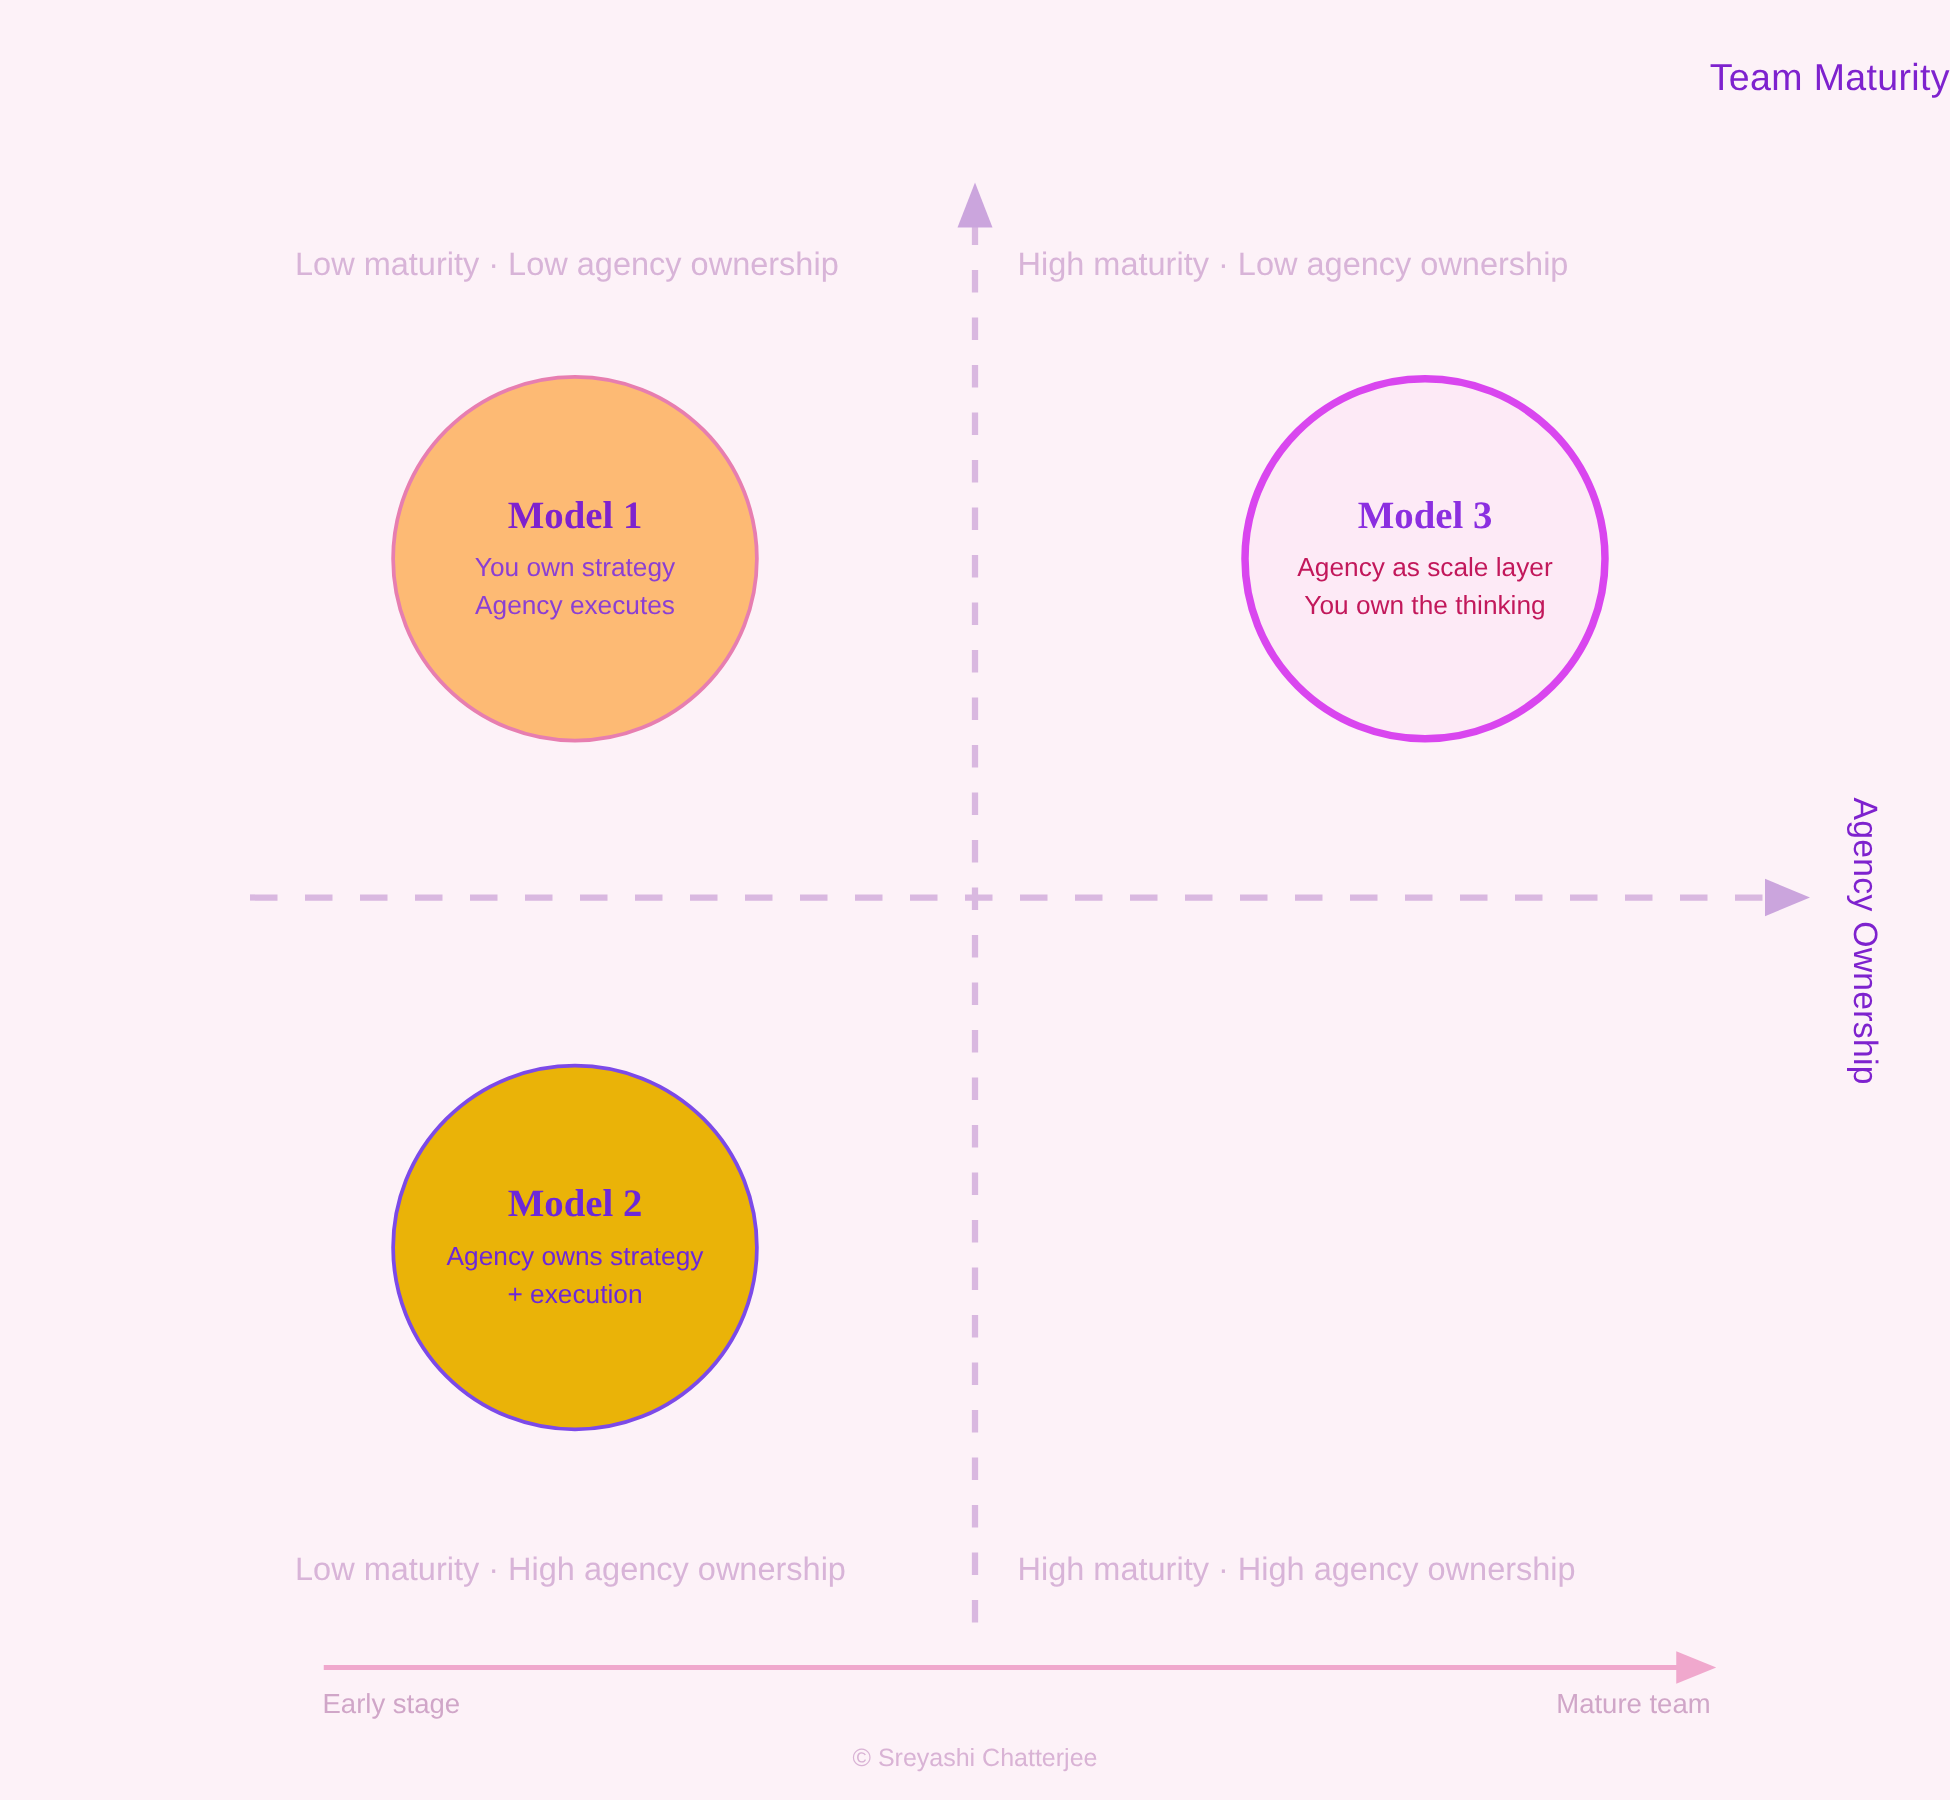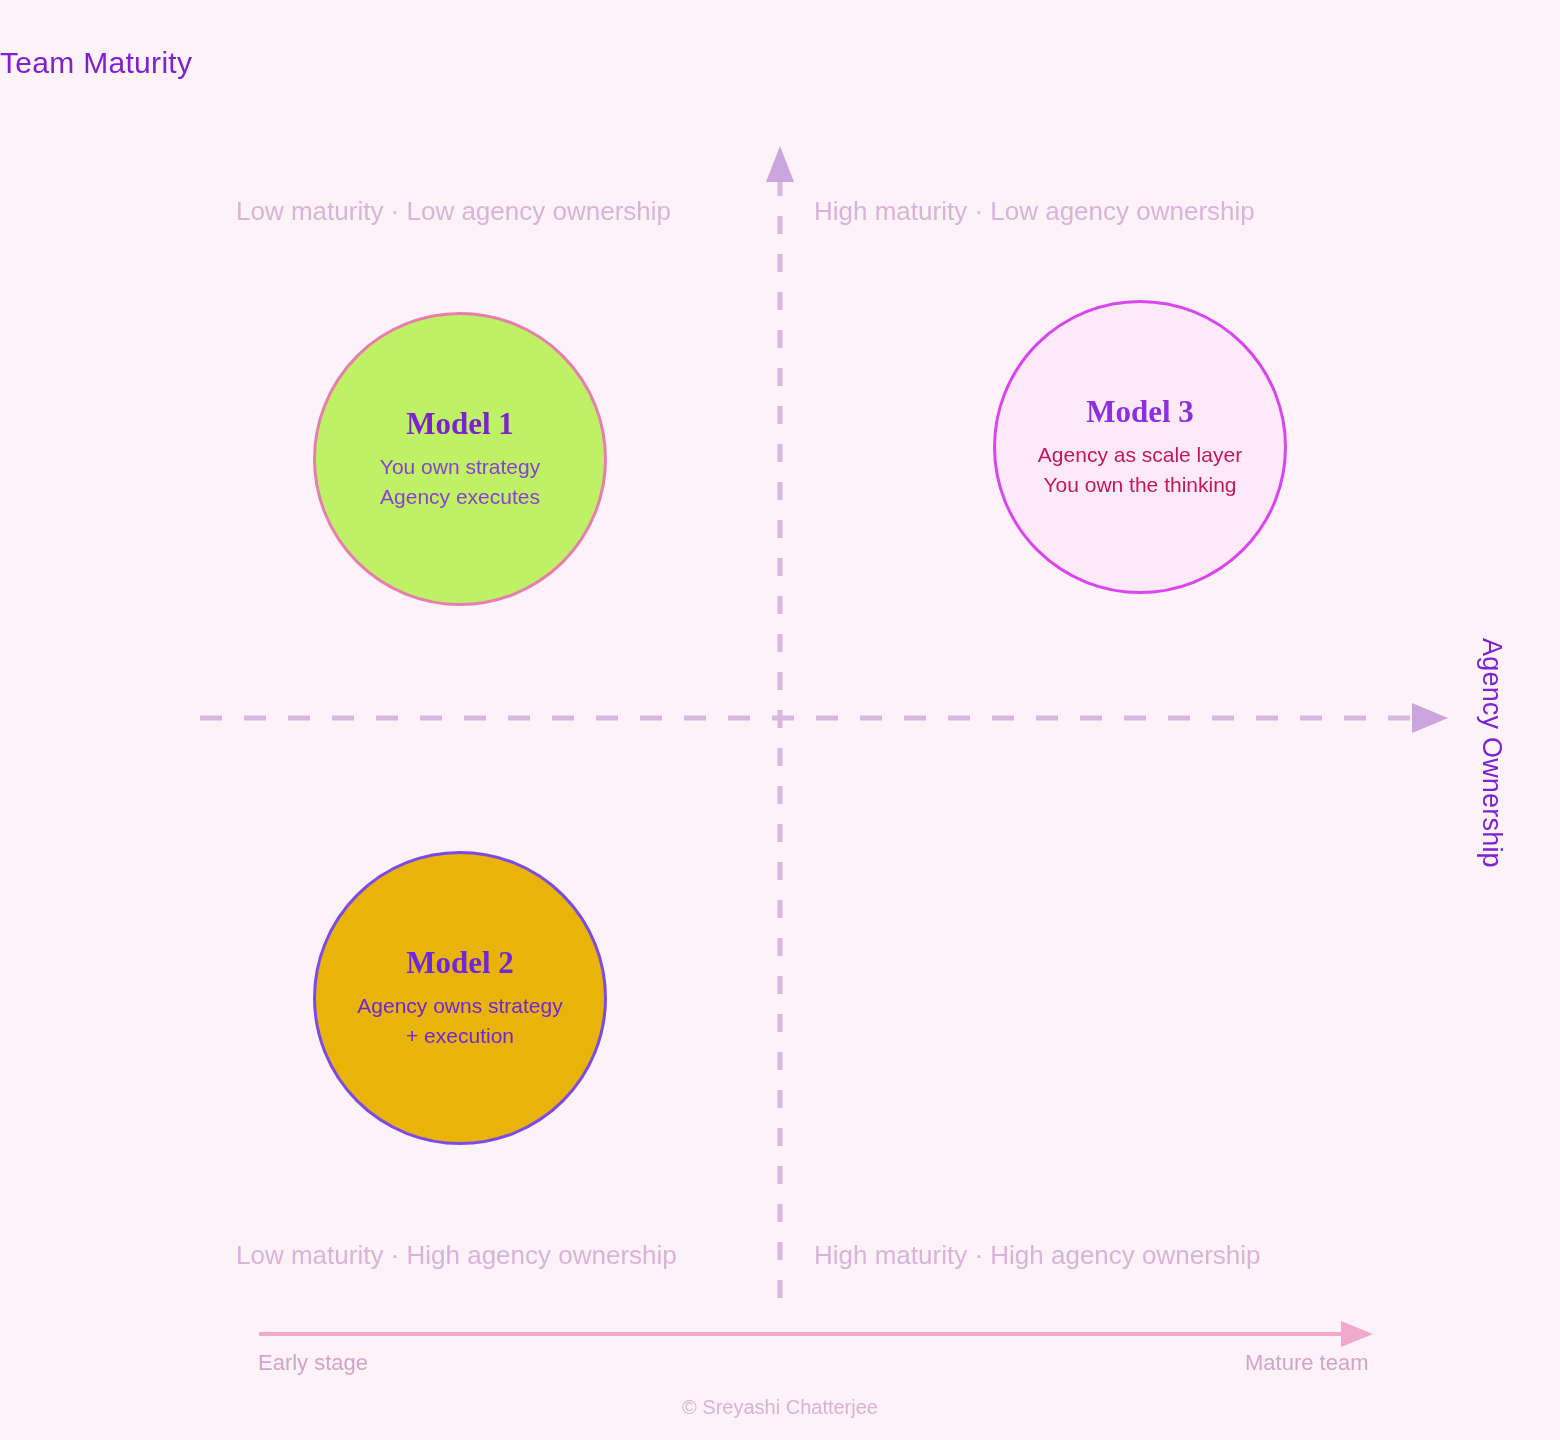--- a/index.html
+++ b/index.html
@@ -17,21 +17,21 @@
     position: relative;
     width: 1560px;
     height: 1440px;
     background: #fdf2f8;
   }
   .chart-title {
     position: absolute;
     left: 0;
     top: 46px;
     width: 1560px;
-    text-align: left;
+    text-align: right;
     font-size: 30px;
     color: #7e22ce;
     letter-spacing: 0.3px;
   }
   .y-axis-label {
     position: absolute;
     left: 1476px;
     top: 638px;
     font-size: 27px;
     color: #7e22ce;
@@ -77,39 +77,39 @@
     line-height: 1.1;
     margin-bottom: 11px;
   }
   .bubble .b-line {
     font-family: Liberation Sans, sans-serif;
     font-size: 21px;
     line-height: 1.42;
   }
 
   #bubble-model-1 {
-    left: 313px; top: 312px; width: 294px; height: 294px;
-    background: #bef264;
+    left: 313px; top: 300px; width: 294px; height: 294px;
+    background: #fdba74;
     border: 3px solid #e77eb0;
   }
   #bubble-model-1 .b-title { color: #7e22ce; }
   #bubble-model-1 .b-line { color: #8b3fd4; }
 
   #bubble-model-2 {
     left: 313px; top: 851px; width: 294px; height: 294px;
     background: #eab308;
     border: 3px solid #7c4ae8;
   }
   #bubble-model-2 .b-title { color: #6d28d9; }
   #bubble-model-2 .b-line { color: #6d28d9; }
 
   #bubble-model-3 {
     left: 993px; top: 300px; width: 294px; height: 294px;
     background: #fdeaf6;
-    border: 3px solid #d946ef;
+    border: 6px solid #d946ef;
     justify-content: center;
   }
   #bubble-model-3 .b-title { color: #8b2fe0; }
   #bubble-model-3 .b-line { color: #c2185b; }
 
   .axis-end-label {
     position: absolute;
     font-size: 22px;
     color: #d0a6c8;
     white-space: nowrap;

